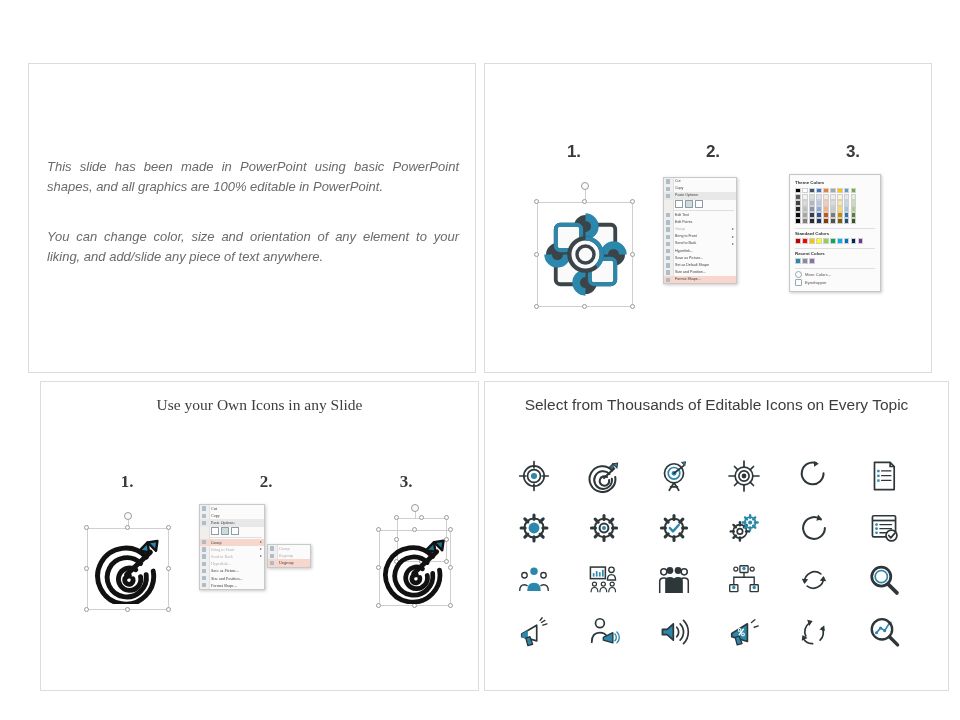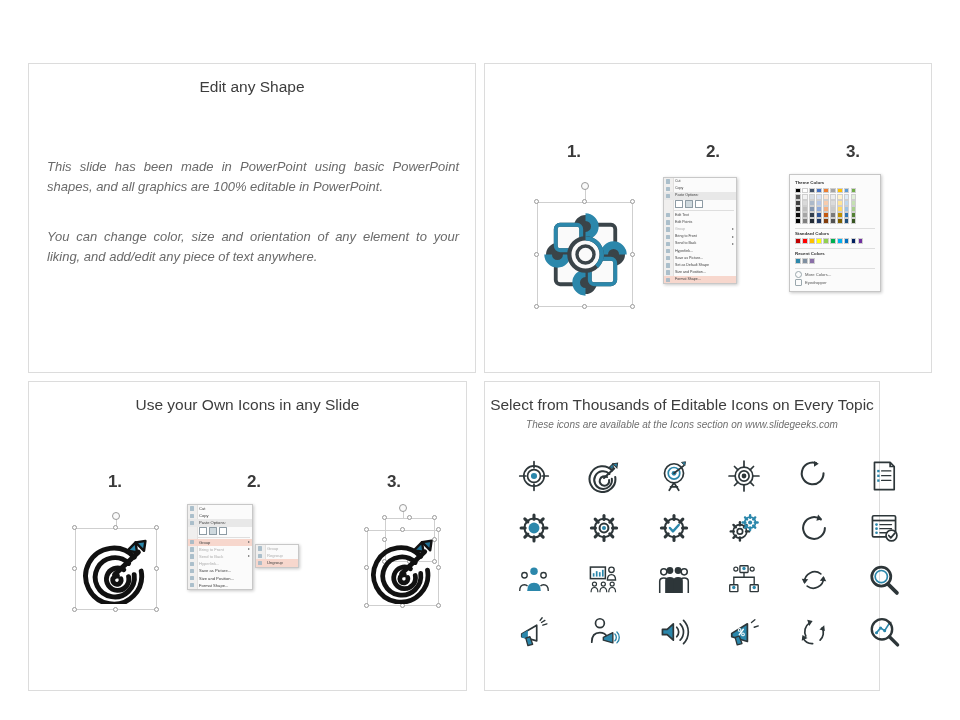--- a/index.html
+++ b/index.html
@@ -13,22 +13,22 @@
   
   .slide-title{
     position:absolute;left:0;top:16px;width:960px;text-align:center;
     font-size:27px;color:#3a3a3a;font-weight:400;letter-spacing:.1px;
   }
 
   
   .panel{position:absolute;border:1px solid #dcdcdc;background:#fff;box-sizing:border-box;}
   #panel-tl{left:28px; top:63px;  width:448px;height:310px;}
   #panel-tr{left:484px;top:63px;  width:448px;height:310px;}
-  #panel-bl{left:28px; top:381px; width:439px;height:310px;}
-  #panel-br{left:484px;top:381px; width:396px;height:310px;}
+  #panel-bl{left:40px; top:381px; width:439px;height:310px;font-family:Liberation Serif, serif;}
+  #panel-br{left:484px;top:381px; width:465px;height:310px;}
 
   .panel-head{
     position:absolute;left:0;top:14px;width:100%;text-align:center;
     font-size:15.5px;color:#3d3d3d;font-weight:400;
   }
   .panel-sub{
     position:absolute;left:0;top:37px;width:100%;text-align:center;
     font-size:10px;color:#6f6f6f;font-style:italic;
   }
 
@@ -122,23 +122,22 @@
   }
   .icon-cell svg{display:block;}
 </style>
 </head>
 <body>
 
 <div class="slide">
 
 
   <div class="panel" id="panel-tl">
-    <div class="panel-head">Edit any Shape</div>
     <div class="body-copy" id="copy-1">This slide has been made in PowerPoint using basic PowerPoint shapes, and all graphics are 100% editable in PowerPoint.</div>
-    <div class="body-copy" id="copy-2">You can change color, size and orientation of any element to your liking, and add/edit any piece of text anywhere.</div>
+    <div class="body-copy" id="copy-2">You can change color, size and orientation of any element to your liking, and add/slide any piece of text anywhere.</div>
   </div>
 
   <div class="panel" id="panel-tr">
 
     <div class="step-num" style="left:69px;top:78px;">1.</div>
     <div class="step-num" style="left:208px;top:78px;">2.</div>
     <div class="step-num" style="left:348px;top:78px;">3.</div>
 
     <div class="art" style="left:34px;top:115px;width:132px;height:170px;">
       <div class="selframe" style="left:18px;top:23px;width:96px;height:105px;"></div>
@@ -400,21 +399,20 @@
         </g>
         <line x1="48" y1="58" x2="82" y2="26" stroke="#111" stroke-width="7" stroke-linecap="round"></line>
         <path d="M78 12 l14 -2 -2 14 z" fill="#1f6f92" stroke="#111" stroke-width="3.5" stroke-linejoin="round"></path>
         <path d="M66 24 l12 -12 2 14 -14 -2 z" fill="#1f6f92" stroke="#111" stroke-width="3.5" stroke-linejoin="round"></path>
       </svg>
     </div>
   </div>
 
   <div class="panel" id="panel-br">
     <div class="panel-head">Select from Thousands of Editable Icons on Every Topic</div>
-    <div class="panel-sub">These icons are available  at the Icons section on  www.slidegeeks.com</div>
     <div class="icongrid" id="icon-grid">
         <div class="icon-cell">
           <svg width="34" height="34" viewBox="0 0 100 100">
             <circle cx="50" cy="50" r="30" fill="none" stroke="#2d3639" stroke-width="5"></circle>
             <circle cx="50" cy="50" r="19" fill="none" stroke="#2d3639" stroke-width="5"></circle>
             <circle cx="50" cy="50" r="9" fill="#2b87ab"></circle>
             <g stroke="#2d3639" stroke-width="5" stroke-linecap="round">
               <line x1="50" y1="8" x2="50" y2="26"></line>
               <line x1="50" y1="74" x2="50" y2="92"></line>
               <line x1="8" y1="50" x2="26" y2="50"></line>

